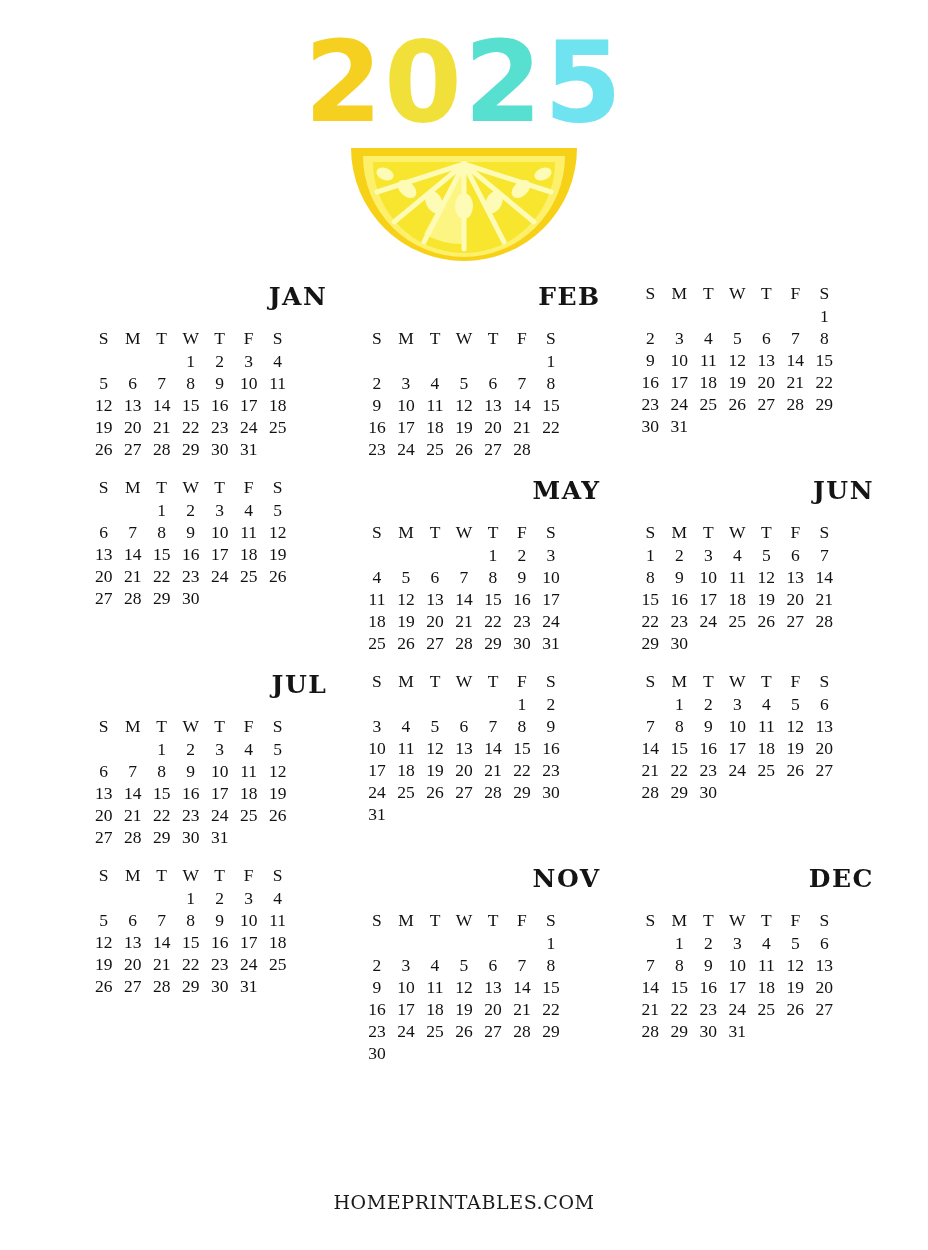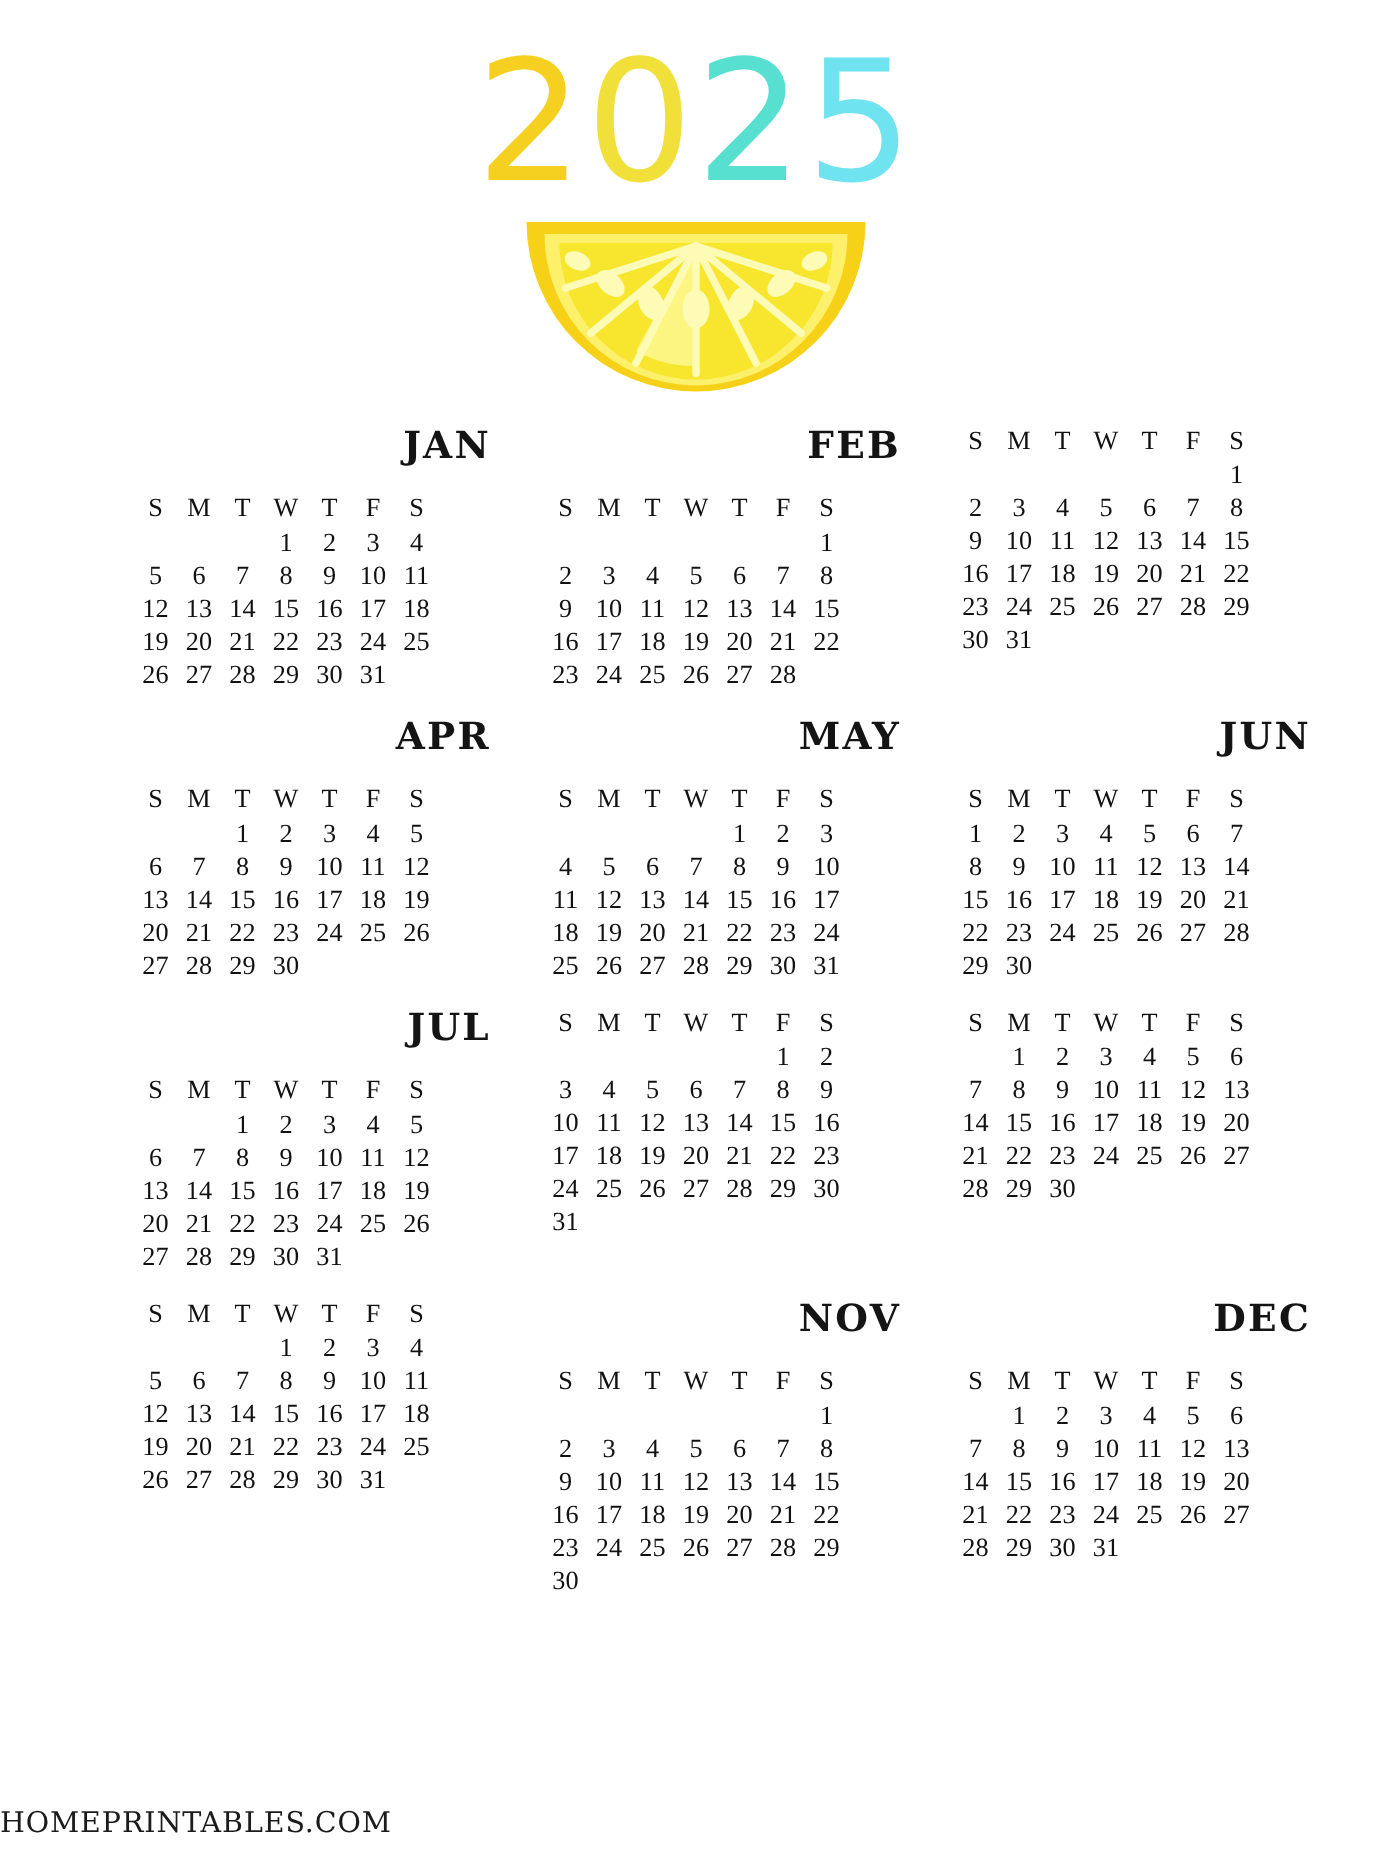--- a/index.html
+++ b/index.html
@@ -20,21 +20,21 @@
     box-sizing: border-box;
   }
 
   
   .header {
     padding-top: 26px;
     text-align: center;
   }
   .year-title {
     font-family: "DejaVu Sans", sans-serif;
-    font-weight: normal;
+    font-weight: bold;
     font-size: 112px;
     letter-spacing: 2px;
     line-height: 1;
     margin: 0;
     display: inline-block;
   }
   .year-title span {
     display: inline-block;
   }
   .lemon-wrap {
@@ -88,22 +88,22 @@
     text-align: center;
     padding: 0;
     vertical-align: middle;
   }
 
   
   .footer {
     position: absolute;
     left: 0;
     right: 0;
-    bottom: 24px;
-    text-align: left;
+    bottom: 37px;
+    text-align: center;
   }
   .footer-text {
     font-family: "DejaVu Serif", serif;
     font-size: 19px;
     letter-spacing: 0.6px;
     color: #1b1b1b;
   }
 </style>
 </head>
 <body>
@@ -334,21 +334,20 @@
               <td></td>
               <td></td>
               <td></td>
               <td></td>
               <td></td>
             </tr>
           </tbody>
         </table>
       </div>
       <div class="month">
-        <div class="month-name">APR</div>
         <table class="cal">
           <thead>
             <tr>
               <th>S</th>
               <th>M</th>
               <th>T</th>
               <th>W</th>
               <th>T</th>
               <th>F</th>
               <th>S</th>

